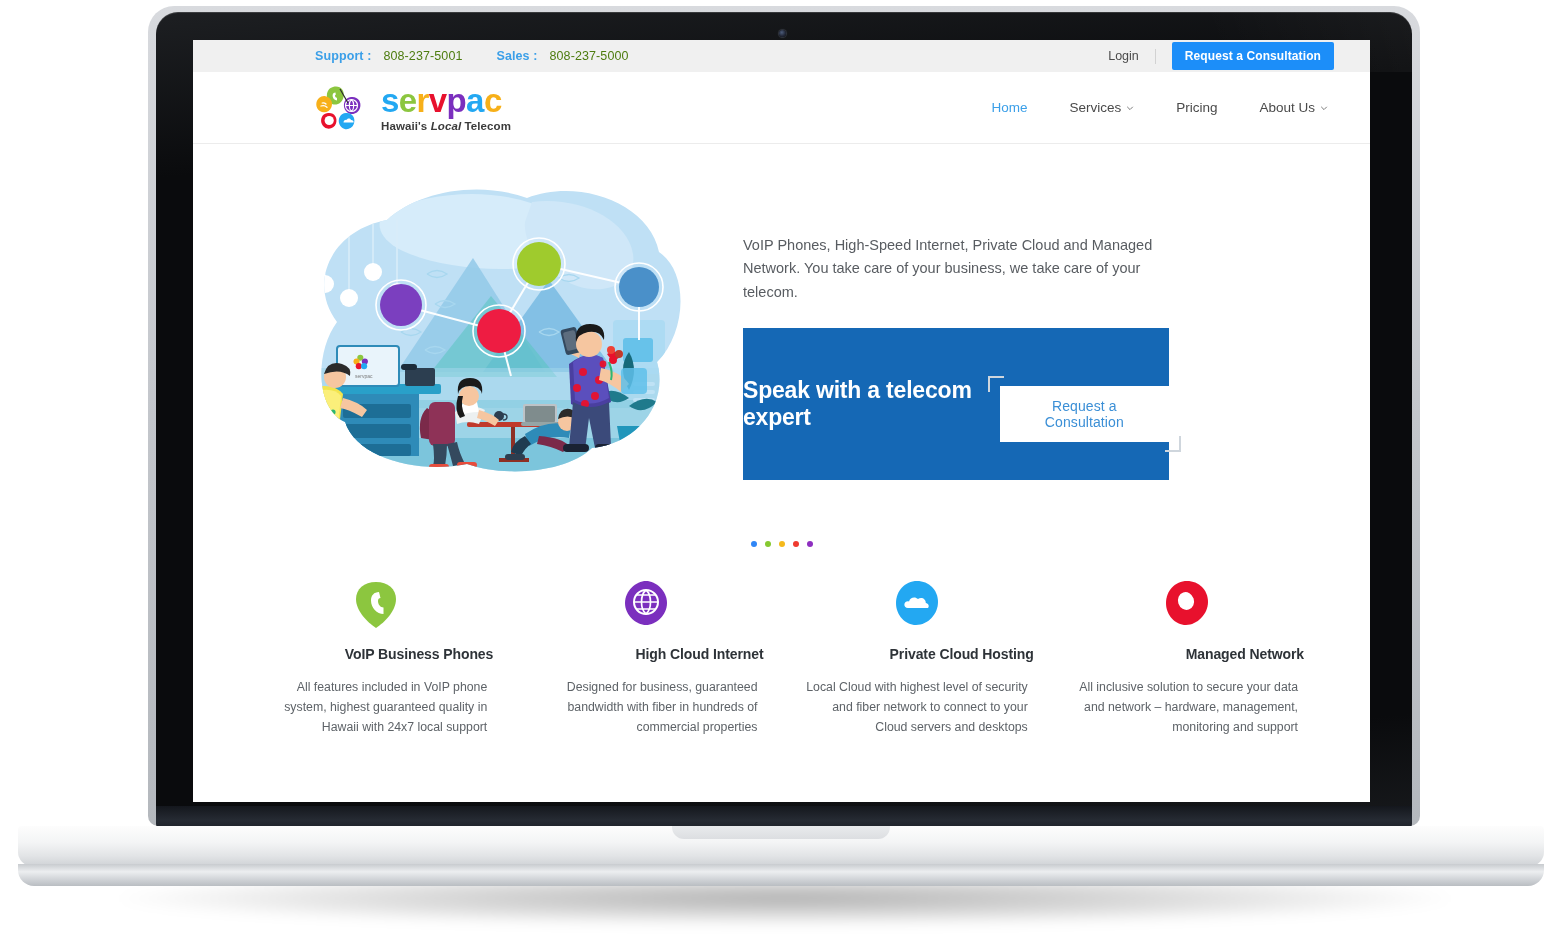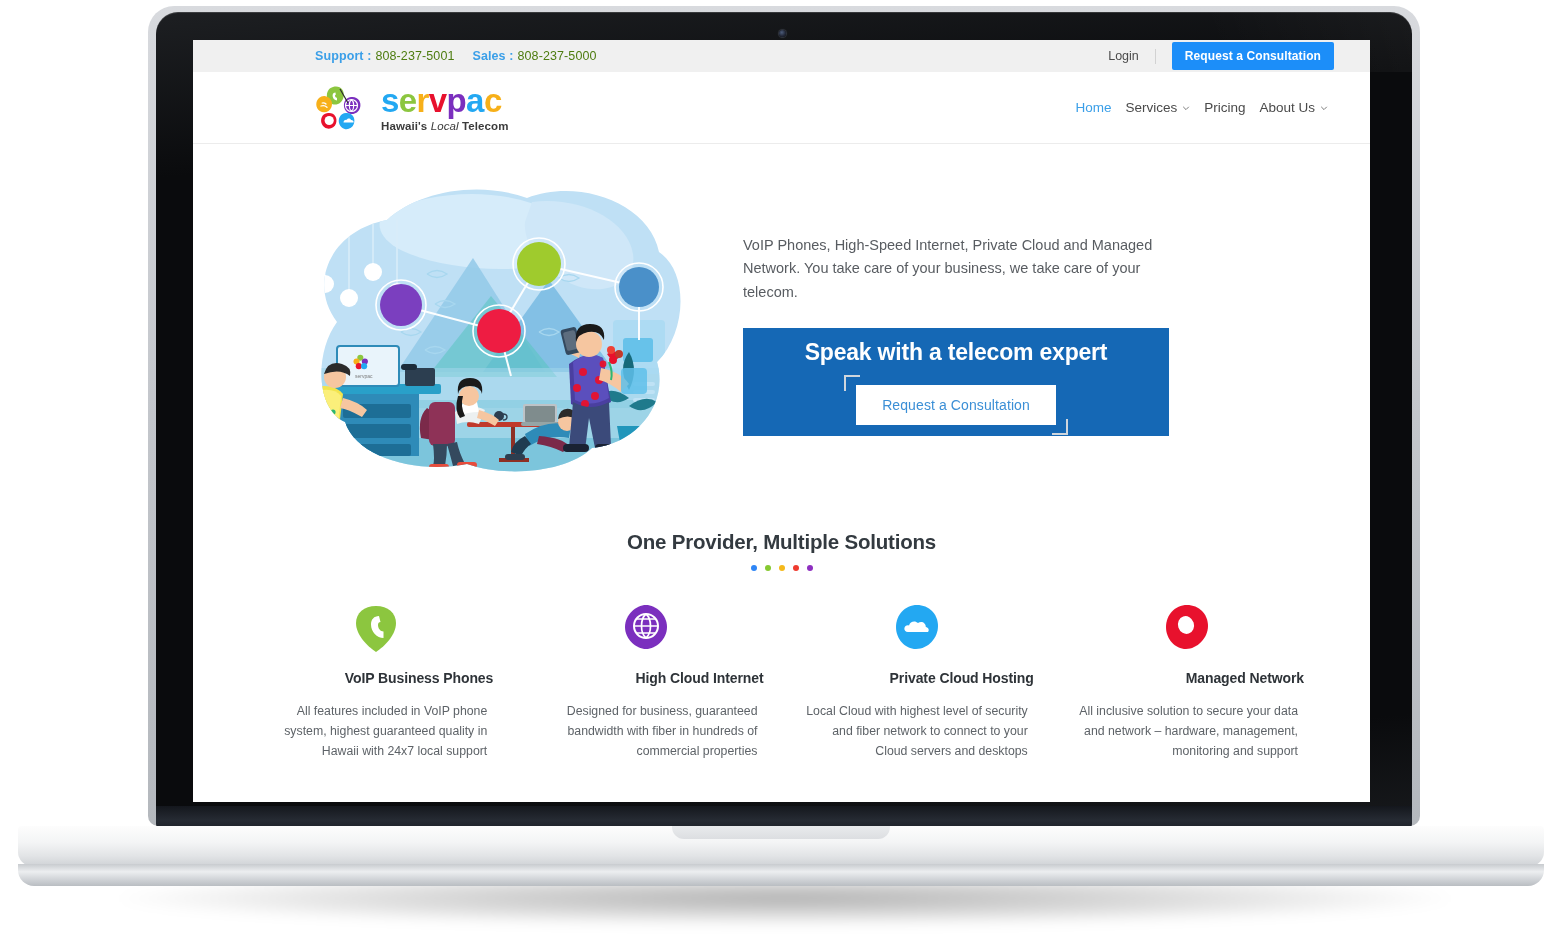--- a/index.html
+++ b/index.html
@@ -66,21 +66,21 @@
     position:absolute; left:18px; top:864px; width:1526px; height:22px;
     background:linear-gradient(180deg,#c8cbcf 0%,#eceef0 35%,#b9bdc2 100%);
     border-radius:0 0 16px 16px;
   }
 
   
   .topbar {
     height:32px; background:#f0f0f0; display:flex; align-items:center;
     padding:0 36px; font-size:12.5px; position:relative;
   }
-  .topbar-left { display:flex; align-items:center; gap:4px; margin-left:86px; letter-spacing:.1px; }
+  .topbar-left { display:flex; align-items:center; gap:12px; margin-left:86px; letter-spacing:.1px; }
   .tb-lbl { color:#3b9fe8; font-weight:700; }
   .tb-num { color:#4d7c0f; }
   .tb-gap { display:inline-block; width:10px; }
   .topbar-right { margin-left:auto; display:flex; align-items:center; gap:0; }
   .login-link {
     color:#4a4a4a; font-size:12.5px; padding:0 16px; text-decoration:none;
     border-right:1px solid #d2d2d2; line-height:15px;
   }
   .btn-consult-top {
     background:#1c8ef9; color:#fff; font-size:12px; font-weight:700;
@@ -91,44 +91,44 @@
   .navbar {
     height:72px; background:#fff; display:flex; align-items:center;
     padding:0 36px; border-bottom:1px solid #ececec;
   }
   .logo-wrap { display:flex; align-items:center; margin-left:86px; }
   .logo-mark { width:58px; height:50px; flex:none; }
   .logo-text { margin-left:8px; }
   .logo-word { font-size:33px; font-weight:800; letter-spacing:-0.6px; line-height:1; }
   .lt { display:inline-block; }
   .logo-tag { font-size:11.5px; font-weight:700; color:#3b3b3b; margin-top:3px; letter-spacing:.1px; }
-  .logo-tag i { font-weight:400; }
-
-  .mainnav { margin-left:auto; display:flex; align-items:center; gap:14px; padding-right:6px; }
+  .logo-tag i { font-weight:700; }
+
+  .mainnav { margin-left:auto; display:flex; align-items:center; gap:42px; padding-right:6px; }
   .nav-item {
     font-size:13.5px; color:#4a4a4a; text-decoration:none; display:flex;
     align-items:center; gap:5px; cursor:pointer;
   }
   .nav-item.active { color:#3b9fe8; }
   .caret { width:8px; height:8px; display:inline-block; }
 
   .hero { display:flex; padding:14px 36px 0 36px; }
   .hero-art { width:470px; flex:none; padding-left:48px; padding-top:14px; }
   .hero-copy { flex:1; padding-left:44px; padding-top:40px; padding-right:12px; }
   .hero-h1 {
     font-size:39px; line-height:1.17; color:#3c4045; font-weight:400;
     letter-spacing:-.2px;
   }
   .hero-p {
     margin-top:36px; font-size:14.5px; line-height:1.62; color:#585c61;
     max-width:432px;
   }
   .cta-box {
-    margin-top:24px; background:#1568b5; width:426px; height:108px;
-    display:flex; flex-direction:column; align-items:center; justify-content:center;
+    margin-top:24px; background:#1568b5; width:426px; height:152px;
+    display:flex; flex-direction:row; align-items:center; justify-content:center;
   }
   .cta-title { color:#fff; font-size:23px; font-weight:700; letter-spacing:-.2px; }
   .bracket-wrap { position:relative; margin-top:19px; }
   .bracket-wrap::before, .bracket-wrap::after {
     content:""; position:absolute; width:14px; height:14px;
   }
   .bracket-wrap::before { left:-12px; top:-10px; border-left:2px solid #cfd6dd; border-top:2px solid #cfd6dd; }
   .bracket-wrap::after { right:-12px; bottom:-10px; border-right:2px solid #cfd6dd; border-bottom:2px solid #cfd6dd; }
   .btn-consult-white {
     background:#fff; color:#3b8fd6; border:none; font-size:14px;
@@ -394,21 +394,20 @@
         <div class="cta-box">
           <div class="cta-title">Speak with a telecom expert</div>
           <div class="bracket-wrap">
             <button class="btn-consult-white">Request a Consultation</button>
           </div>
         </div>
       </div>
     </div>
 
     <div class="solutions">
-      <div class="sol-title">One Provider, Multiple Solutions</div>
       <div class="dots">
         <span class="dot" style="background:#2f86f6"></span>
         <span class="dot" style="background:#86c930"></span>
         <span class="dot" style="background:#f5b91b"></span>
         <span class="dot" style="background:#ef3b2f"></span>
         <span class="dot" style="background:#8e2fc0"></span>
       </div>
 
       <div class="cards">
 

